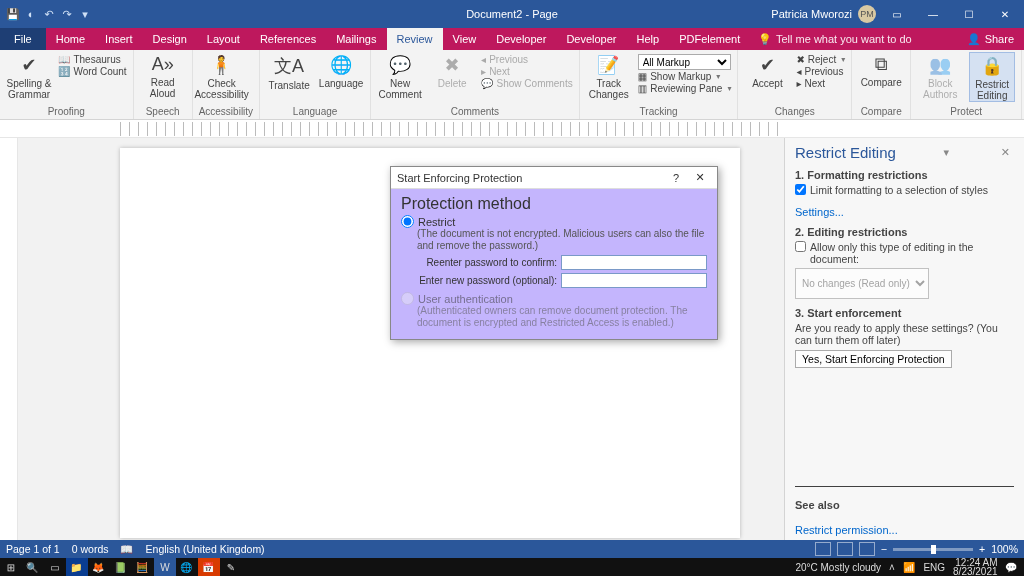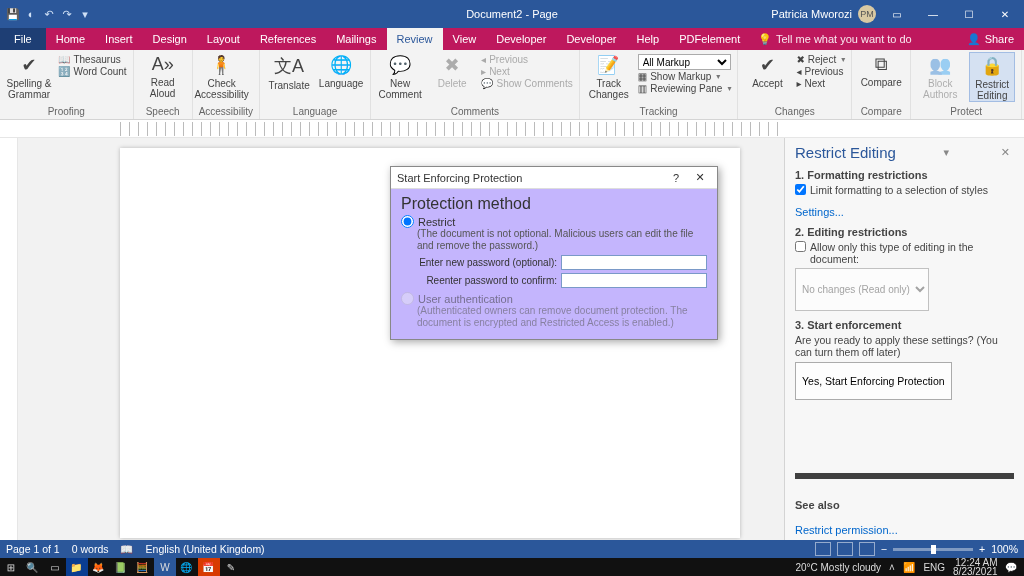--- a/index.html
+++ b/index.html
@@ -49,24 +49,24 @@
 
 
 .sidepane { width: 240px; background: #f7f7f7; border-left: 1px solid #d4d4d4; padding: 6px 10px 4px; font-size: 11px; color: #444; display: flex; flex-direction: column; }
 .sidepane-head { display: flex; align-items: center; }
 .sidepane-title { color: #2b579a; font-size: 15px; }
 .sidepane-head .sp-ctrl { margin-left: auto; color: #888; cursor: pointer; padding: 0 4px; font-size: 11px; }
 .sp-section { margin-top: 8px; }
 .sp-heading { font-weight: bold; font-size: 11px; margin-bottom: 3px; }
 .sp-row { display: flex; align-items: flex-start; gap: 4px; font-size: 10.5px; }
 .sp-link { color: #0066cc; font-size: 11px; cursor: pointer; margin-top: 10px; display: inline-block; }
-.sp-select { font-size: 10px; border: 1px solid #ababab; background: #fff; margin-top: 3px; padding: 14px 2px; }
-.sp-btn { border: 1px solid #ababab; background: #fdfdfd; font-size: 10.5px; padding: 12px 6px; cursor: pointer; margin-top: 4px; }
+.sp-select { font-size: 10px; border: 1px solid #ababab; background: #fff; margin-top: 3px; padding: 8px 2px; }
+.sp-btn { border: 1px solid #ababab; background: #fdfdfd; font-size: 10.5px; padding: 2px 6px; cursor: pointer; margin-top: 4px; }
 .sp-spacer { flex: 1; }
-.sp-seealso { border-top: 6px solid #404040; padding-top: 20px; font-size: 11px; }
+.sp-seealso { border-top: 1px solid #404040; padding-top: 12px; font-size: 11px; }
 
 
 .dialog { position: absolute; left: 390px; top: 166px; width: 328px; background: #c4b5fd; border: 1px solid #888; box-shadow: 2px 2px 8px rgba(0,0,0,.35); font-size: 11px; color: #333; }
 .dlg-title { height: 22px; display: flex; align-items: center; padding: 0 6px; border-bottom: 1px solid #ddd; background: #fff; }
 .dlg-title-txt { font-size: 11px; }
 .dlg-tbtns { margin-left: auto; display: flex; gap: 2px; }
 .dlg-tbtn { width: 22px; height: 18px; display: flex; align-items: center; justify-content: center; cursor: pointer; font-size: 11px; }
 .dlg-body { padding: 6px 10px 10px; }
 .dlg-group { font-size: 16px; }
 .dlg-opt { display: flex; align-items: center; gap: 4px; margin-top: 2px; }
@@ -335,27 +335,27 @@
       <span class="dlg-tbtn">✕</span>
     </div>
   </div>
   <div class="dlg-body">
     <div class="dlg-group">Protection method</div>
 
     <div class="dlg-opt">
       <input type="radio" checked="" style="">
       <span>Restrict</span>
     </div>
-    <div class="dlg-hint">(The document is not optional. Malicious users can edit the file and remove the password.)</div>
+    <div class="dlg-hint">(The document is not encrypted. Malicious users can also the file and remove the password.)</div>
+    <div class="dlg-field">
+      <label>Reenter password to confirm:</label>
+      <input type="password" style="">
+    </div>
     <div class="dlg-field">
       <label>Enter new password (optional):</label>
-      <input type="password" style="">
-    </div>
-    <div class="dlg-field">
-      <label>Reenter password to confirm:</label>
       <input type="password" style="">
     </div>
 
     <div class="dlg-opt" style="margin-top:4px;opacity:.55">
       <input type="radio" disabled="" style="">
       <span>User authentication</span>
     </div>
     <div class="dlg-hint" style="opacity:.55">(Authenticated owners can remove document protection. The document is encrypted and Restricted Access is enabled.)</div>
 
   </div>

